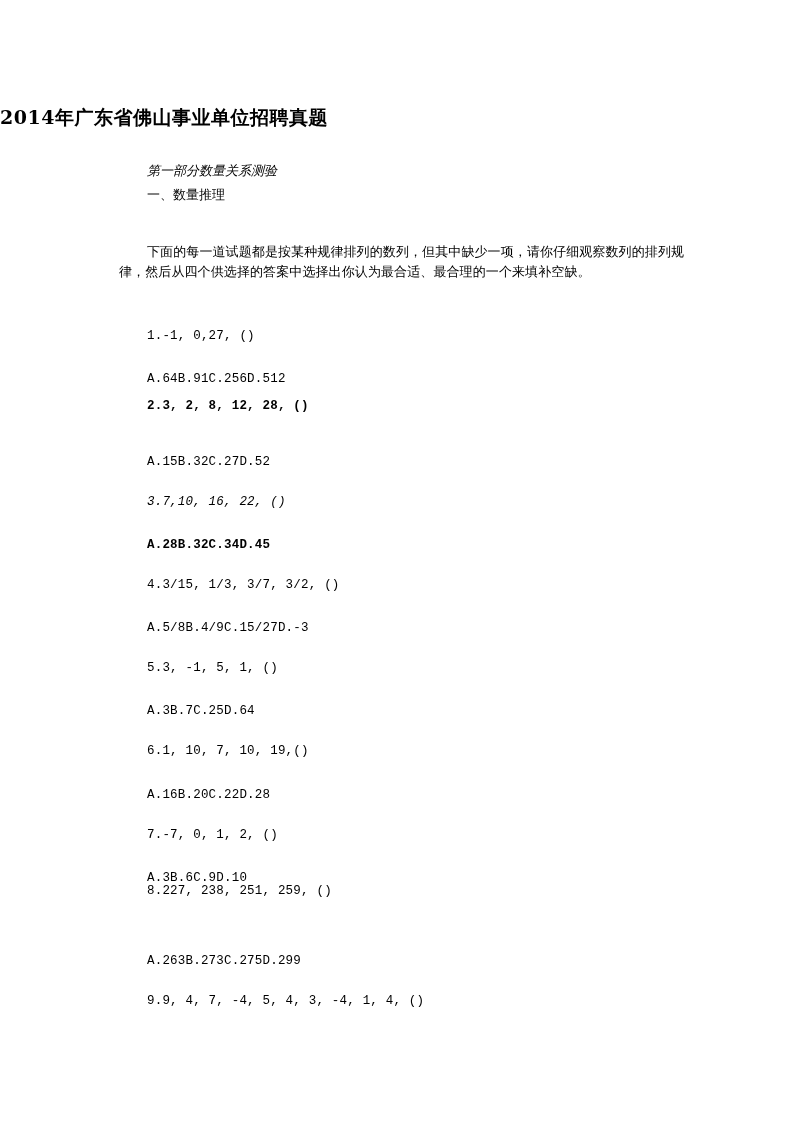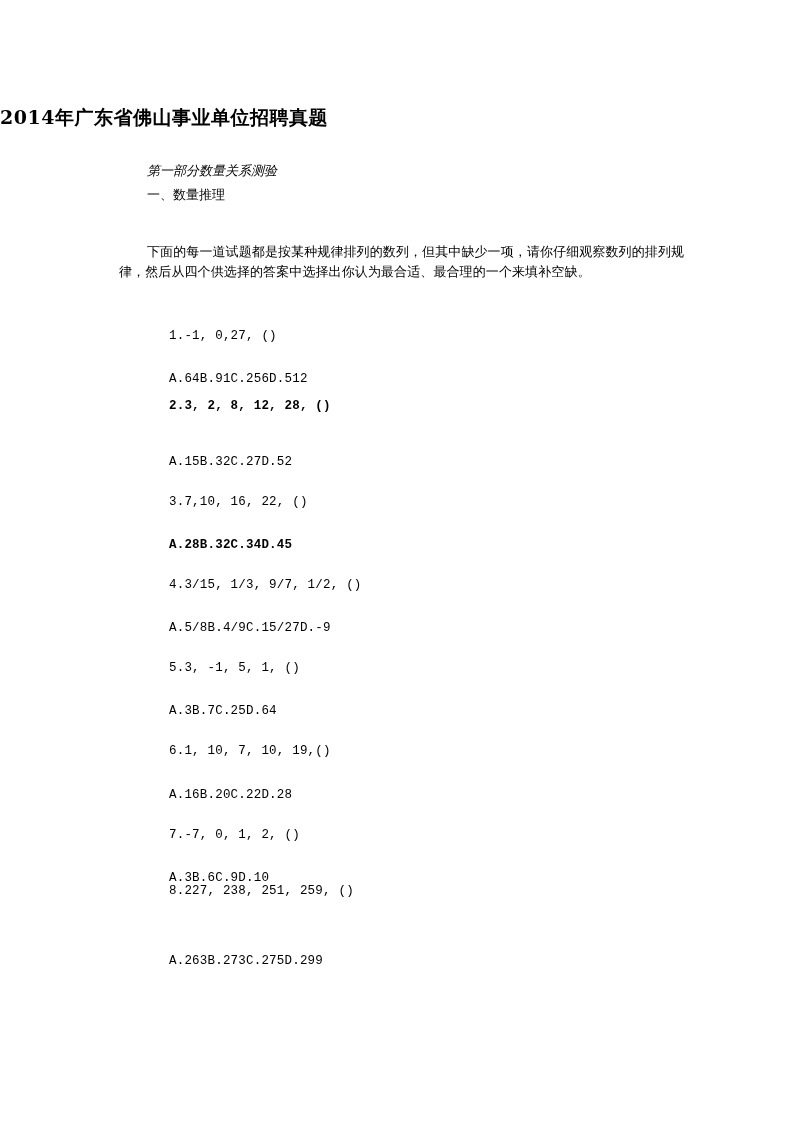--- a/index.html
+++ b/index.html
@@ -37,21 +37,20 @@
       left: 147px;
       font-size: 13px;
       line-height: 18px;
       white-space: nowrap;
       font-family: "DejaVu Sans", "Liberation Sans", sans-serif;
     }
     .mono {
       font-family: "Liberation Mono", "DejaVu Sans Mono", monospace;
       font-size: 12.5px;
       letter-spacing: 0.2px;
-      margin-left: 22px;
     }
     .para {
       position: absolute;
       left: 119px;
       width: 570px;
       font-size: 13px;
       line-height: 20px;
       font-family: "DejaVu Sans", "Liberation Sans", sans-serif;
       text-indent: 28px;
       letter-spacing: 0.1px;
@@ -69,32 +68,33 @@
   <div class="line" style="top:186px;">一、数量推理</div>
 
   <div class="para" style="top:242px;">下面的每一道试题都是按某种规律排列的数列，但其中缺少一项，请你仔细观察数列的排列规律，然后从四个供选择的答案中选择出你认为最合适、最合理的一个来填补空缺。</div>
 
   <div class="line mono" style="top:327px;">1.-1, 0,27, ()</div>
   <div class="line mono" style="top:370px;">A.64B.91C.256D.512</div>
 
   <div class="line mono" style="top:397px;font-weight:bold;">2.3, 2, 8, 12, 28, ()</div>
   <div class="line mono" style="top:453px;">A.15B.32C.27D.52</div>
 
-  <div class="line mono" style="top:493px;">3.7,10, 16, 22, ()</div>
+  <div class="line mono" style="top:493px;font-style:italic;">3.7,10, 16, 22, ()</div>
   <div class="line mono" style="top:536px;font-weight:bold;">A.28B.32C.34D.45</div>
 
-  <div class="line mono" style="top:576px;">4.3/15, 1/3, 9/7, 1/2, ()</div>
-  <div class="line mono" style="top:619px;">A.5/8B.4/9C.15/27D.-9</div>
+  <div class="line mono" style="top:576px;">4.3/15, 1/3, 3/7, 3/2, ()</div>
+  <div class="line mono" style="top:619px;">A.5/8B.4/9C.15/27D.-3</div>
 
   <div class="line mono" style="top:659px;text-align:center;">5.3, -1, 5, 1, ()</div>
   <div class="line mono" style="top:702px;">A.3B.7C.25D.64</div>
 
   <div class="line mono" style="top:742px;">6.1, 10, 7, 10, 19,()</div>
   <div class="line mono" style="top:786px;">A.16B.20C.22D.28</div>
 
   <div class="line mono" style="top:826px;">7.-7, 0, 1, 2, ()</div>
   <div class="line mono" style="top:869px;">A.3B.6C.9D.10</div>
 
   <div class="line mono" style="top:882px;">8.227, 238, 251, 259, ()</div>
   <div class="line mono" style="top:952px;">A.263B.273C.275D.299</div>
 
+  <div class="line mono" style="top:992px;">9.9, 4, 7, -4, 5, 4, 3, -4, 1, 4, ()</div>
 
 </div>
 
 </body></html>

